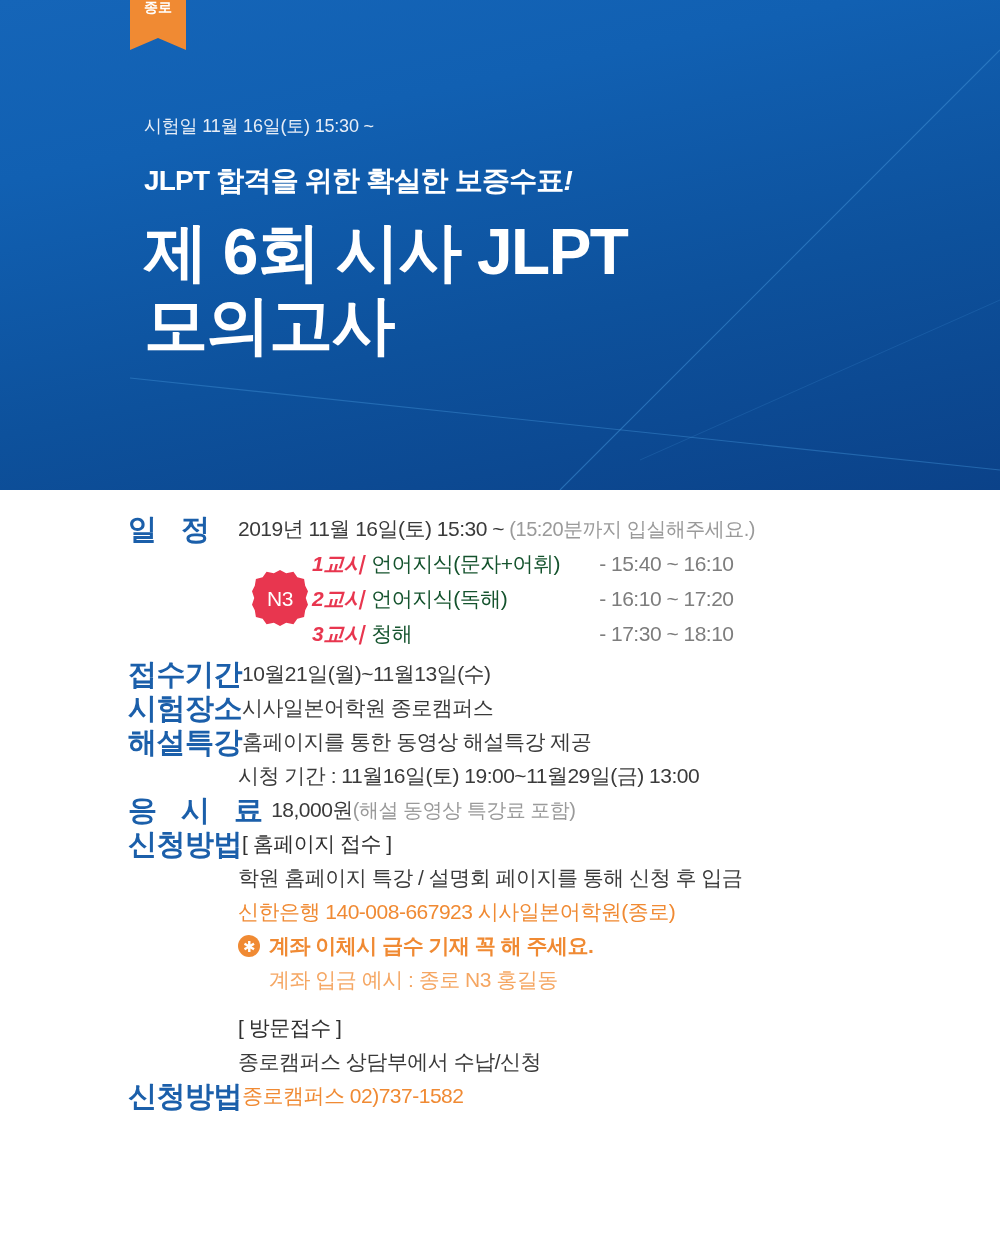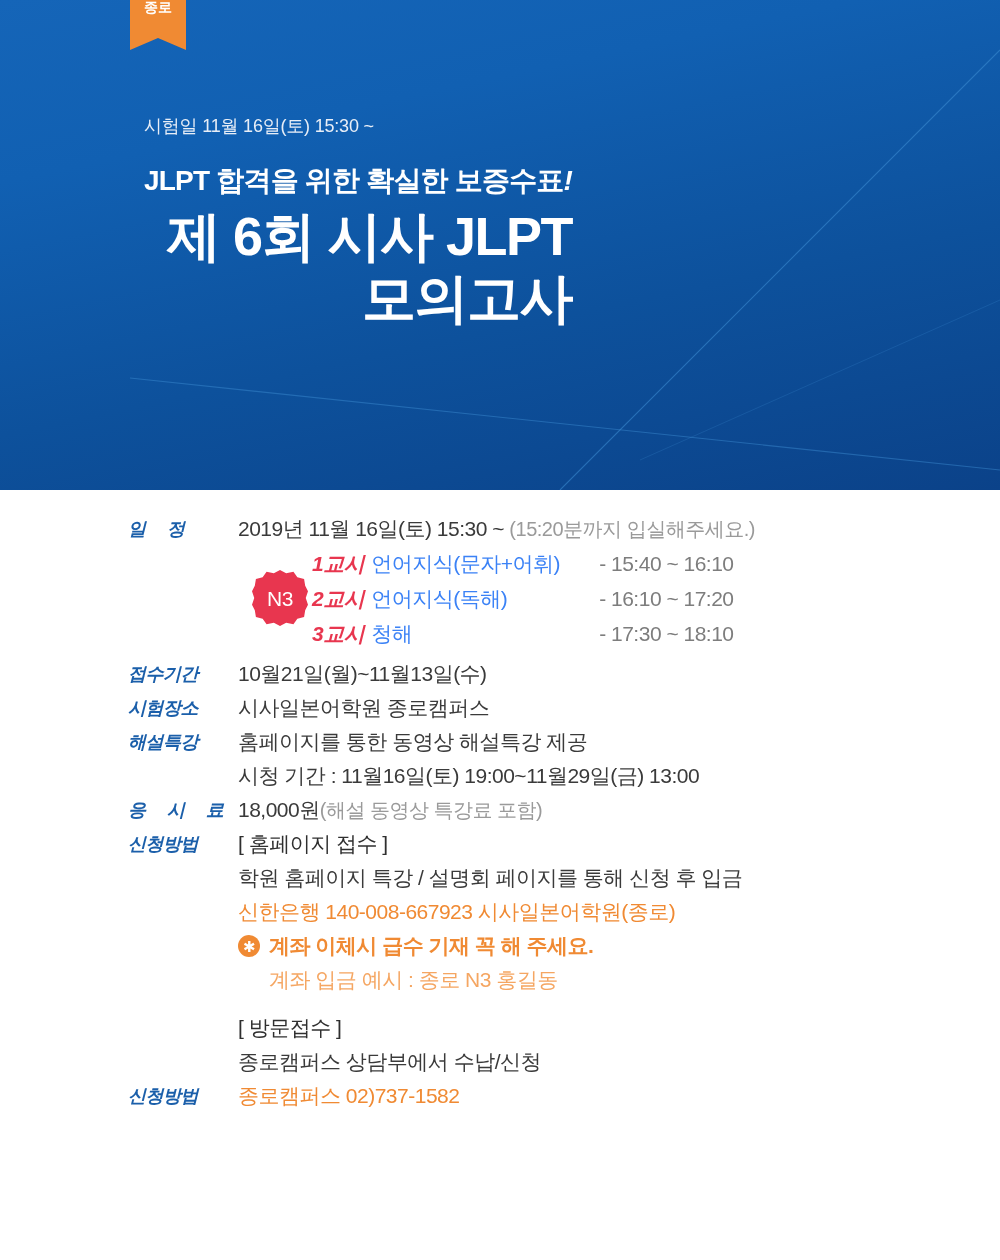--- a/index.html
+++ b/index.html
@@ -65,54 +65,52 @@
     margin-top:24px;
     color:#ffffff;
     font-size:28px;
     font-weight:bold;
     letter-spacing:-0.8px;
     white-space:nowrap;
   }
   .hero-sub .bang { font-style:italic; }
 
   .hero-title {
-    margin-top:6px;
-    color:#ffffff;
-    font-size:54px;
+    margin-top:16px;
+    color:#ffffff;
+    font-size:64px;
     font-weight:bold;
     line-height:1.14;
     letter-spacing:-1.5px;
     white-space:nowrap;
-    text-align:right;
   }
 
   
   .info {
     position:absolute;
     left:0; top:490px;
     width:1000px;
     padding:22px 0 0 0;
   }
 
   .row {
     display:flex;
     align-items:flex-start;
     padding:0 0 0 128px;
     min-height:34px;
   }
 
   .lbl {
     flex:0 0 110px;
     color:#1b5faa;
-    font-size:18px;
-    font-weight:bold;
-    letter-spacing:-0.5px;
-    line-height:34px;
-    white-space:nowrap;
-    font-style:italic;
+    font-size:29px;
+    font-weight:bold;
+    letter-spacing:-0.5px;
+    line-height:34px;
+    white-space:nowrap;
   }
   .lbl.spaced { letter-spacing:8px; }
   .lbl.blank { visibility:hidden; }
 
   .val {
     flex:1 1 auto;
     color:#3a3a3a;
     font-size:21px;
     line-height:34px;
     letter-spacing:-0.5px;
@@ -165,21 +163,21 @@
   }
   .s-no {
     color:#e8364f;
     font-size:21px;
     font-weight:bold;
     letter-spacing:-0.5px;
     margin-right:7px;
     font-style:italic;
   }
   .s-name {
-    color:#3b82f6;
+    color:#14532d;
     font-size:21px;
     letter-spacing:-0.5px;
     flex:0 0 auto;
     min-width:228px;
   }
   .s-time {
     color:#7d7d7d;
     font-size:21px;
     letter-spacing:-0.5px;
   }

